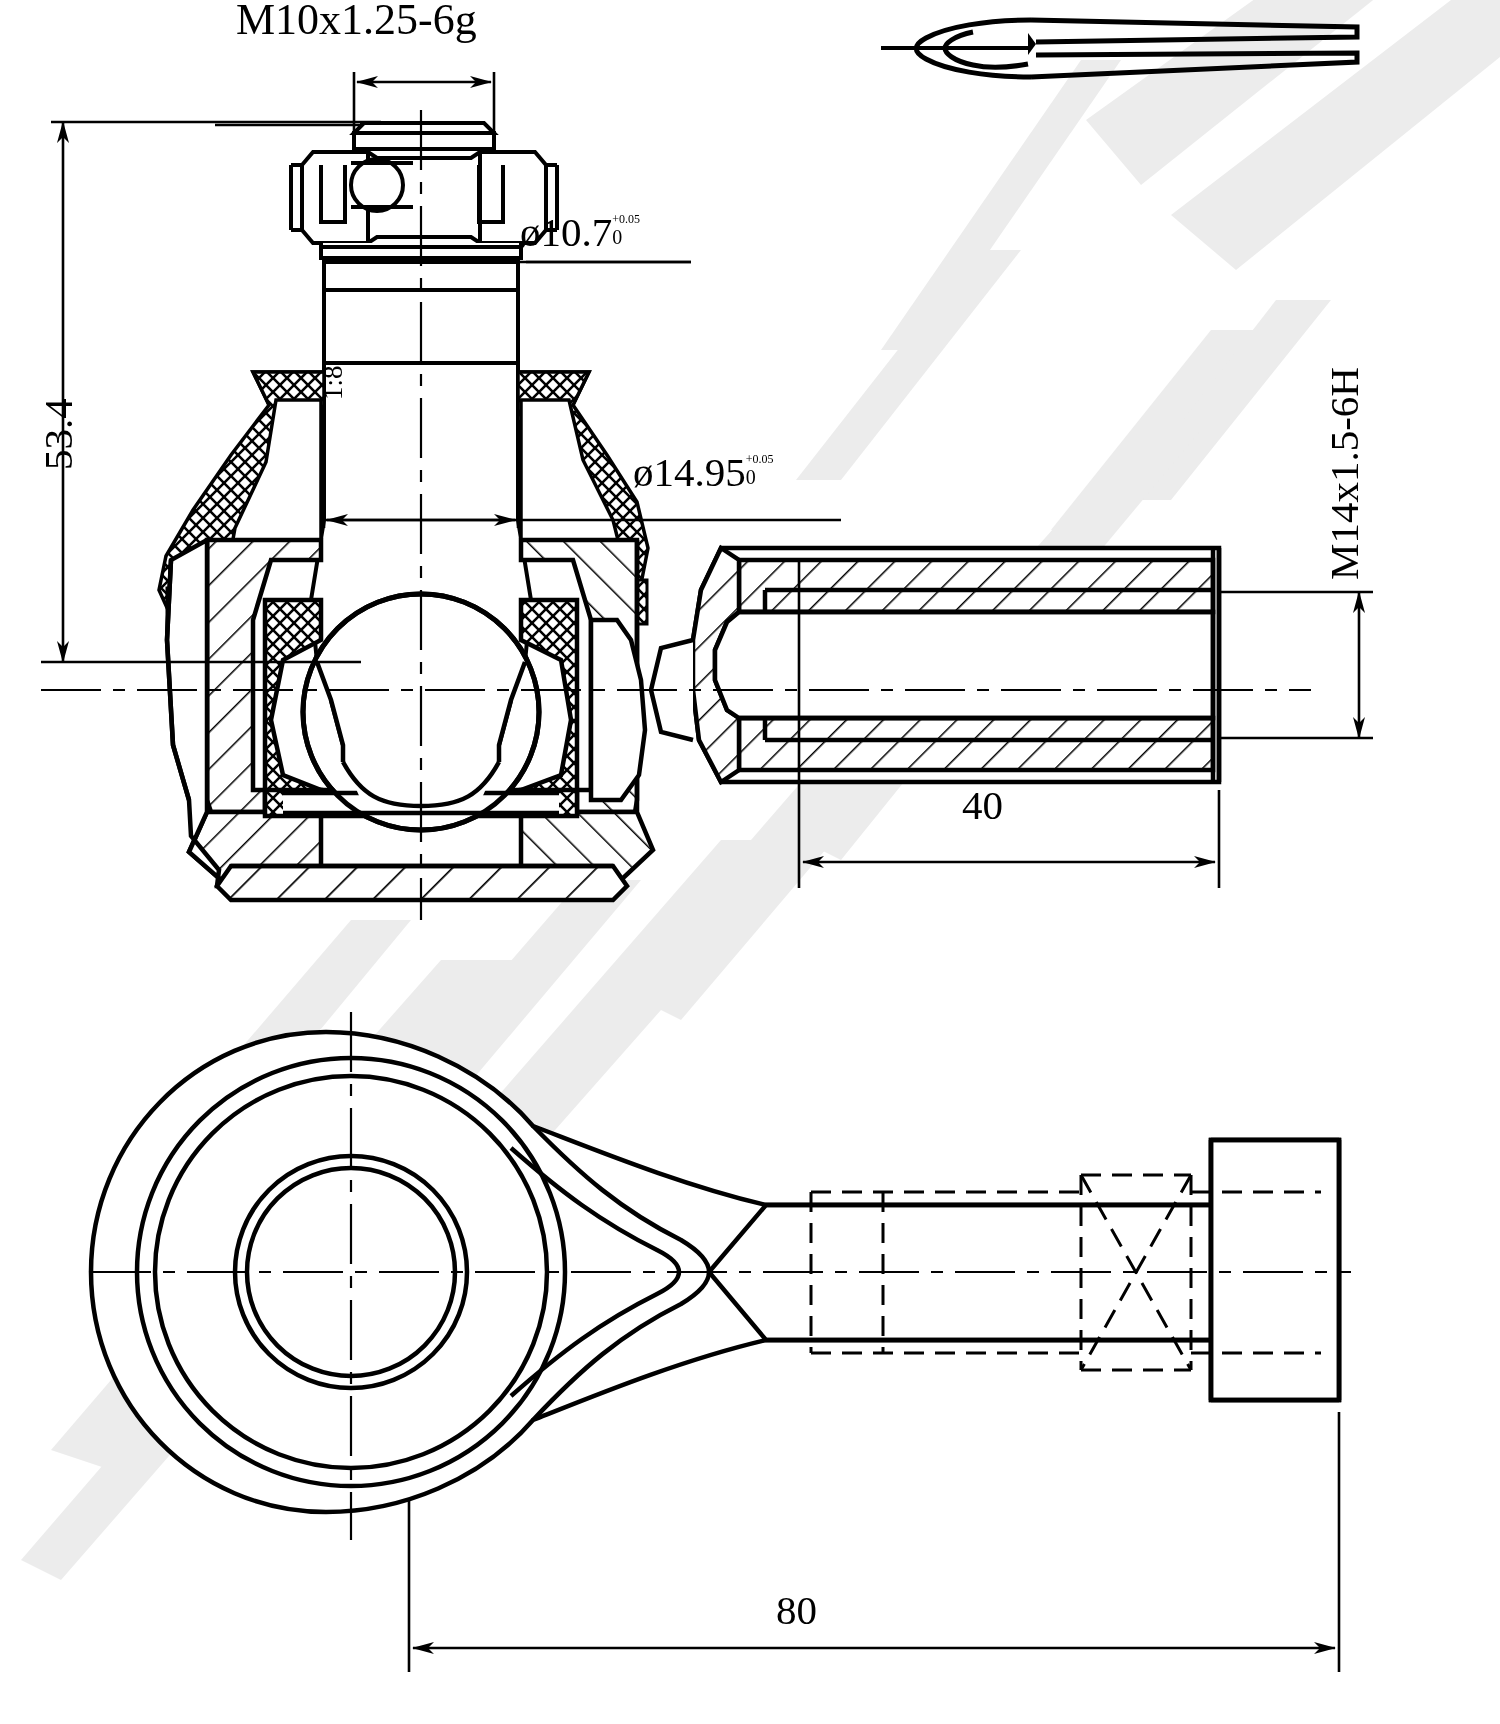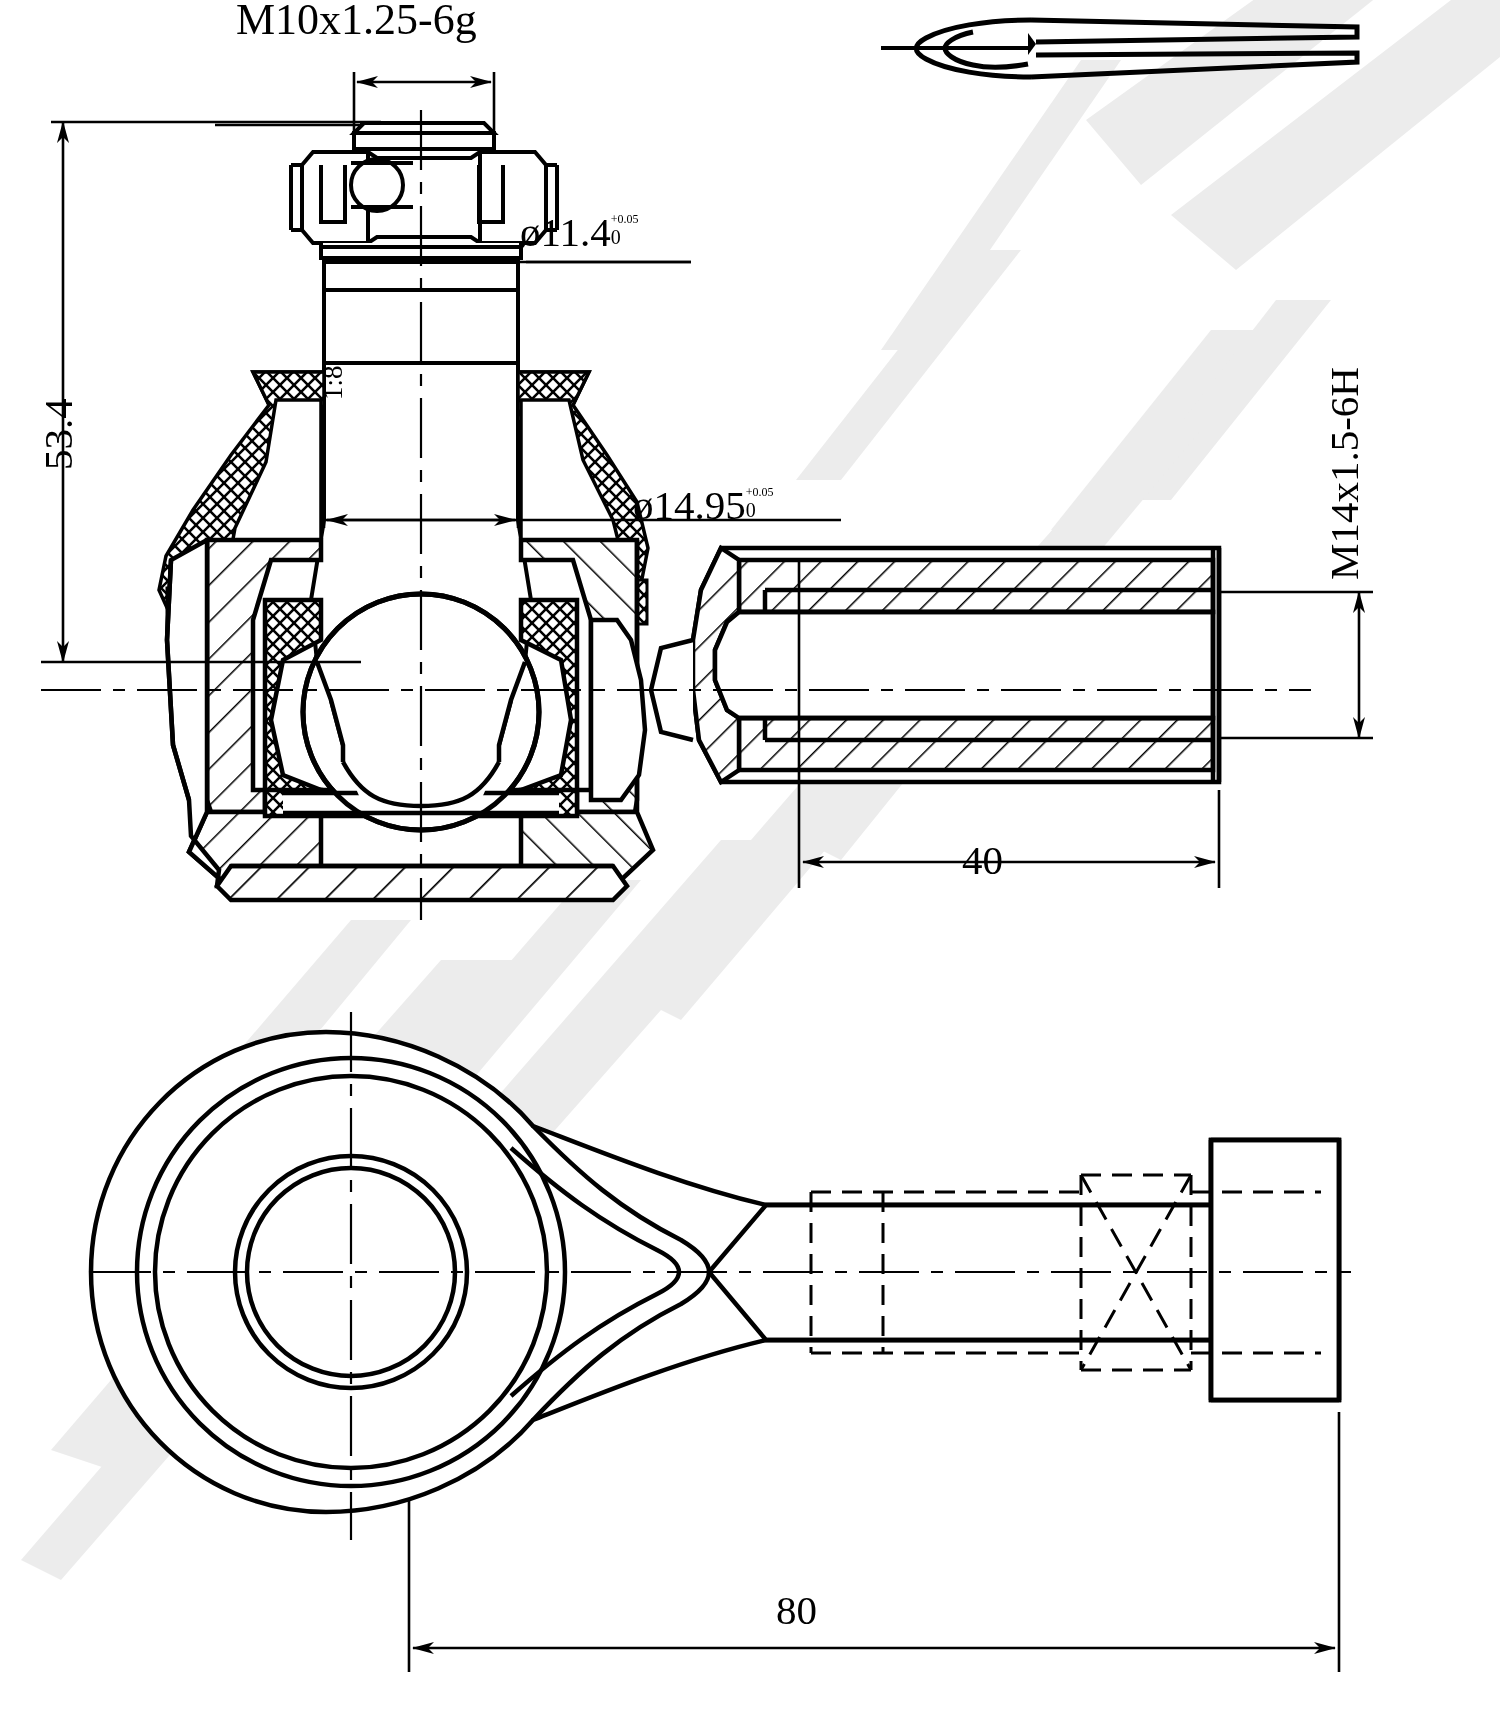--- a/index.html
+++ b/index.html
@@ -316,30 +316,30 @@
       <line x1="1318" y1="1412" x2="1318" y2="1672"></line>
       <line x1="392" y1="1648" x2="1314" y2="1648" marker-start="url(#arwS)" marker-end="url(#arw)"></line>
     </g>
   </g>
 
 </svg>
 
 <div class="lbl dimtxt-big" style="left:236px;top:-6px;">M10x1.25-6g</div>
 
 <div class="lbl dimtxt" style="left:520px;top:208px;">
-  <span>ø</span><span>11.4</span><span class="tol"><span class="t-up">+0.05</span><span class="t-dn">0</span></span>
+  <span>ø</span><span>10.7</span><span class="tol"><span class="t-up">+0.05</span><span class="t-dn">0</span></span>
 </div>
 
-<div class="lbl dimtxt" style="left:633px;top:481px;">
+<div class="lbl dimtxt" style="left:633px;top:448px;">
   <span>ø</span><span>14.95</span><span class="tol"><span class="t-up">+0.05</span><span class="t-dn">0</span></span>
 </div>
 
 <div class="lbl dimtxt rot90" style="left:34px;top:470px;">53.4</div>
 
 <div class="lbl dimtxt rot90" style="left:1320px;top:580px;">M14x1.5-6H</div>
 
 <div class="lbl small rot90" style="left:318px;top:400px;">1:8</div>
 
-<div class="lbl dimtxt" style="left:962px;top:836px;">40</div>
+<div class="lbl dimtxt" style="left:962px;top:781px;">40</div>
 
 <div class="lbl dimtxt" style="left:776px;top:1586px;">80</div>
 
 </div>
 
 </body></html>

